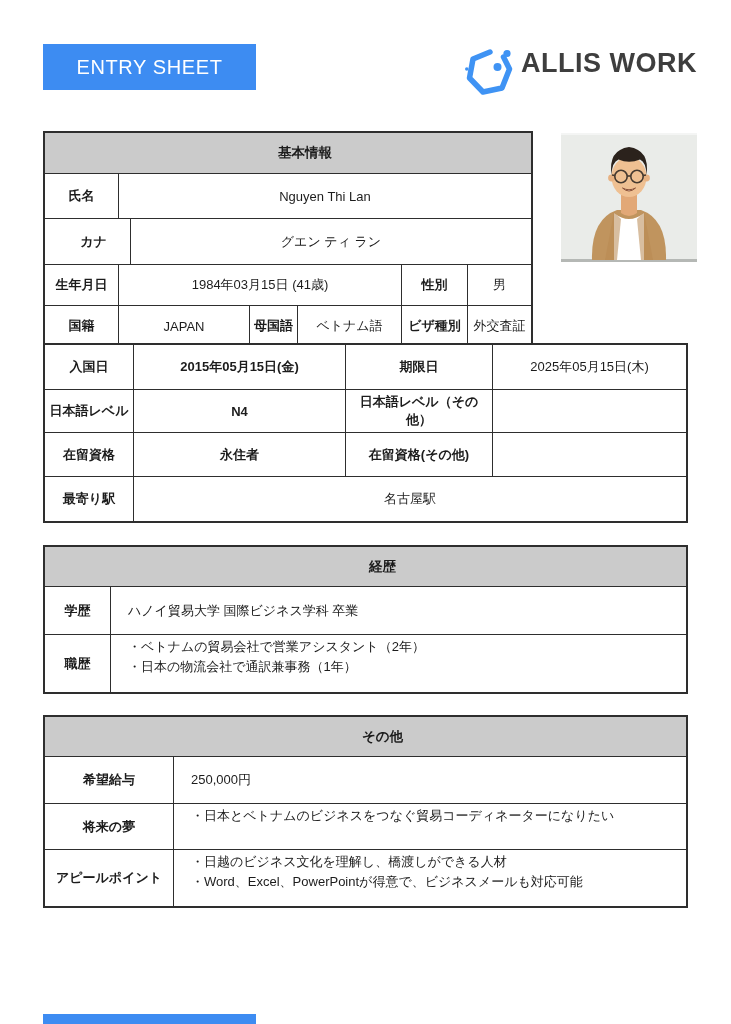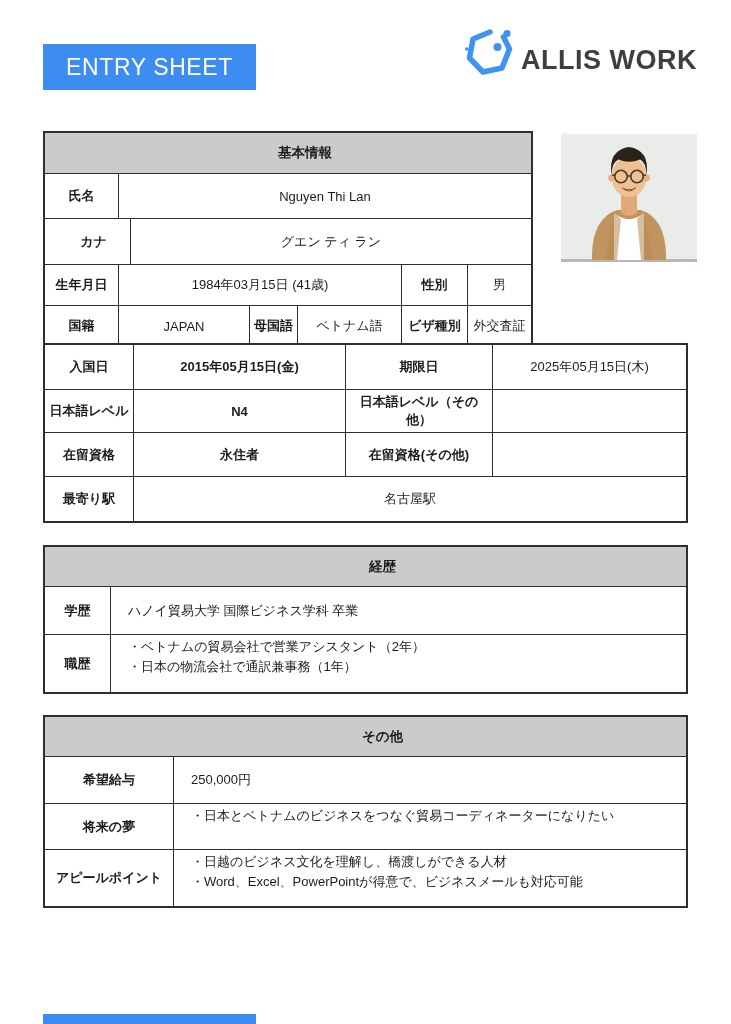--- a/index.html
+++ b/index.html
@@ -3,22 +3,22 @@
 <meta charset="utf-8">
 <style>
   * { margin:0; padding:0; box-sizing:border-box; }
   html,body { background:#ffffff; }
   body { font-family:"Liberation Sans","DejaVu Sans",sans-serif; color:#1c1c1c; }
   .page { position:relative; width:731px; height:1024px; background:#ffffff; overflow:hidden; }
 
   
   .entry-btn { position:absolute; left:43px; top:44px; width:213px; height:46px;
     background:#3d8cf2; color:#ffffff; display:flex; align-items:center; justify-content:center;
-    font-size:23px; font-weight:500; letter-spacing:.6px; }
-  .logo { position:absolute; right:34px; top:28px; height:48px; display:flex; align-items:flex-end; gap:6px; }
+    font-size:20px; font-weight:500; letter-spacing:.6px; }
+  .logo { position:absolute; right:34px; top:48px; height:48px; display:flex; align-items:flex-start; gap:6px; }
   .logo-text { font-size:27px; font-weight:800; color:#3e3e3e; letter-spacing:.5px; }
 
   
   .tbl { border:2px solid #2e2e2e; background:#ffffff; }
   .trow { display:flex; border-top:1.5px solid #2e2e2e; align-items:stretch; }
   .trow:first-child { border-top:none; }
   .tcell { border-left:1.5px solid #2e2e2e; display:flex; align-items:center; justify-content:center;
     font-size:13px; text-align:center; padding:2px 4px; }
   .tcell:first-child { border-left:none; }
   .lab { font-weight:bold; }

